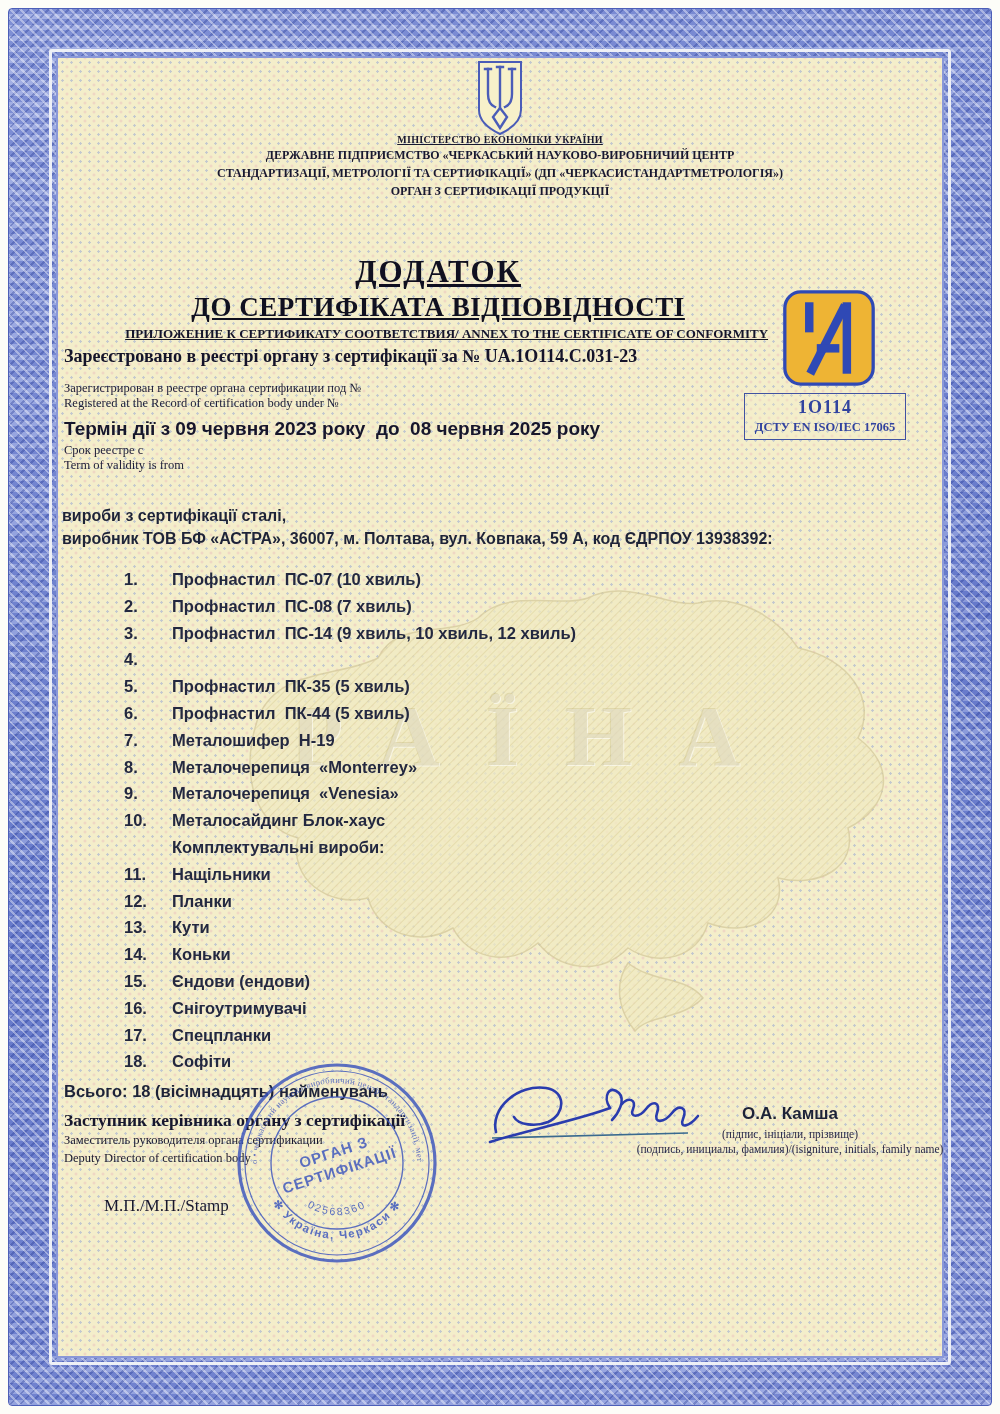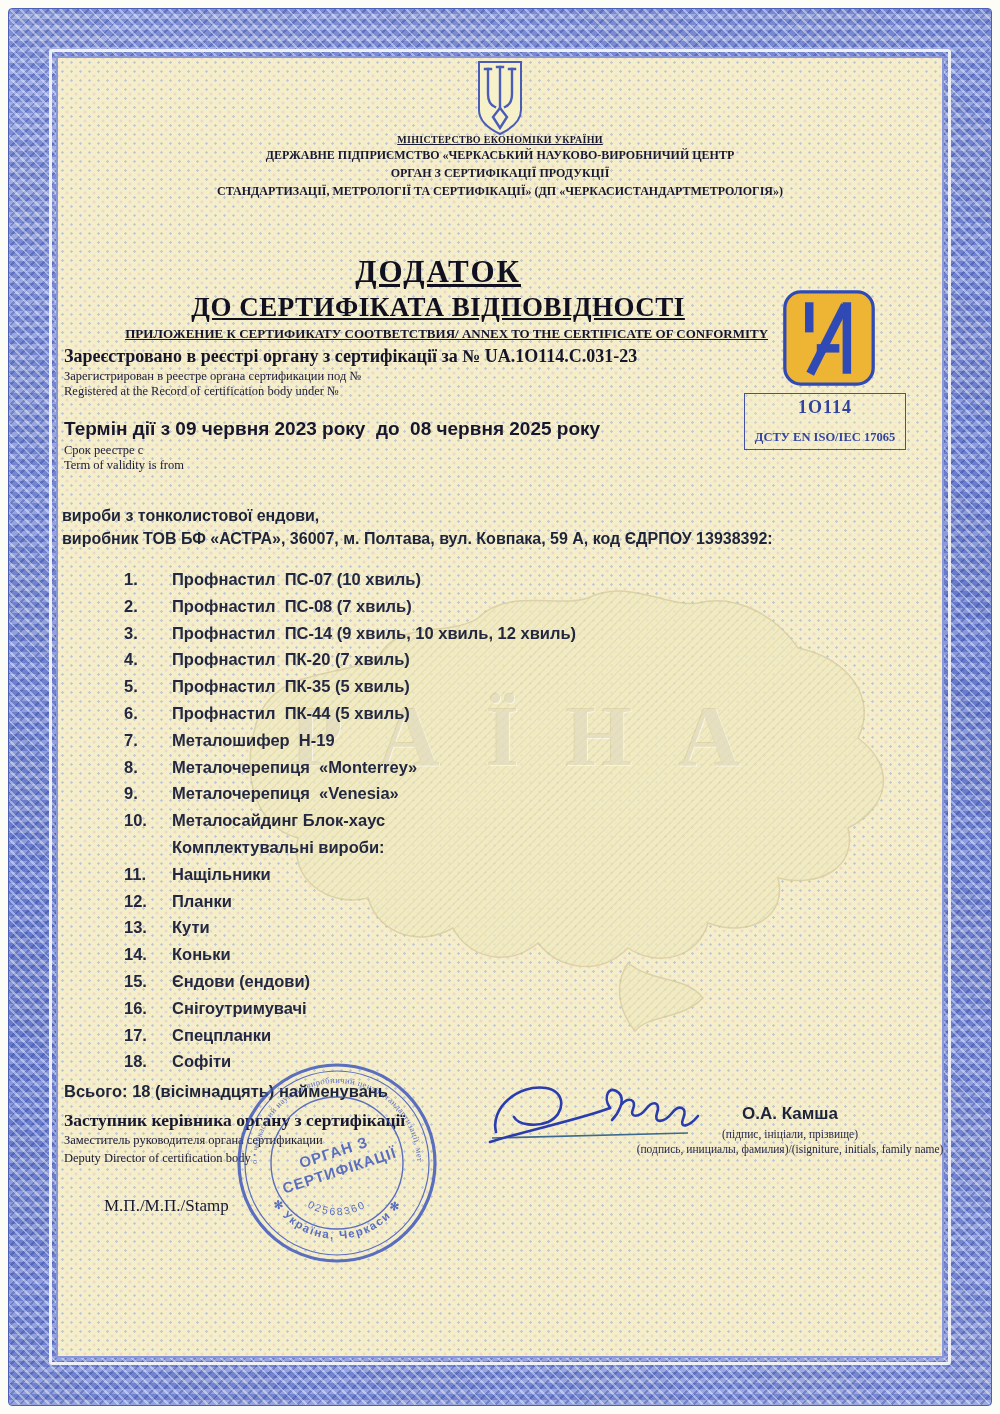--- a/index.html
+++ b/index.html
@@ -34,25 +34,25 @@
   .org-l2{font-size:12px;margin-top:3px;}
   .title-block{top:196px;left:0;width:86%;text-align:center;color:#101020;text-decoration:underline;}
   .title-l1{font:bold 31px "Liberation Serif",serif;letter-spacing:2px;}
   .title-l2{font:bold 27px "Liberation Serif",serif;margin-top:2px;letter-spacing:.5px;}
   .title-sub{font:bold 13px "Liberation Serif",serif;margin-top:3px;color:#14142a;padding-left:17px;}
 
   .mark-badge{left:724px;top:230px;}
   .std-box{left:686px;top:335px;width:160px;padding:3px 0 4px;border:1.5px solid #4152a2;
     text-align:center;color:#31439f;background:rgba(244,238,202,.25);}
   .std-l1{font:bold 18px "Liberation Serif",serif;letter-spacing:1px;}
-  .std-l2{font:bold 12.5px "Liberation Serif",serif;margin-top:12px;}
+  .std-l2{font:bold 12.5px "Liberation Serif",serif;margin-top:2px;}
 
   .reg-block{left:6px;top:288px;}
   .reg-main{font:bold 18px "Liberation Serif",serif;color:#14142a;}
-  .reg-sub{font:12.5px "Liberation Serif",serif;line-height:1.22;margin-top:2px;color:#20203a;}
+  .reg-sub{font:12.5px "Liberation Serif",serif;line-height:1.22;margin-top:14px;color:#20203a;}
 
   .term-block{left:6px;top:360px;}
   .term-main{font:bold 19px "Liberation Sans",sans-serif;color:#16162c;}
   .term-sub{font:12.5px "Liberation Serif",serif;line-height:1.22;margin-top:3px;color:#20203a;}
 
   .intro-block{left:4px;top:446px;font:bold 16px "Liberation Sans",sans-serif;
     line-height:1.45;color:#1d2338;}
 
   .plist{left:66px;top:512px;width:760px;font:bold 16.5px "Liberation Sans",sans-serif;color:#232840;}
   .prow{display:flex;height:26.8px;align-items:flex-start;}
@@ -104,22 +104,22 @@
         <path d="M37,9 V34 Q37,44 30,47"></path>
         <path d="M25,7 V48"></path>
         <path d="M10,9 H16 M34,9 H40 M22,7 H28"></path>
         <path d="M25,48 L18,57 L25,68 L32,57 Z"></path>
       </g>
     </svg>
 
     <div class="org-block">
       <div class="org-l1">МІНІСТЕРСТВО ЕКОНОМІКИ УКРАЇНИ</div>
       <div class="org-l2">ДЕРЖАВНЕ ПІДПРИЄМСТВО «ЧЕРКАСЬКИЙ НАУКОВО-ВИРОБНИЧИЙ ЦЕНТР</div>
+      <div class="org-l2">СТАНДАРТИЗАЦІЇ, МЕТРОЛОГІЇ ТА СЕРТИФІКАЦІЇ» (ДП «ЧЕРКАСИСТАНДАРТМЕТРОЛОГІЯ»)</div>
       <div class="org-l2">ОРГАН З СЕРТИФІКАЦІЇ ПРОДУКЦІЇ</div>
-      <div class="org-l2">СТАНДАРТИЗАЦІЇ, МЕТРОЛОГІЇ ТА СЕРТИФІКАЦІЇ» (ДП «ЧЕРКАСИСТАНДАРТМЕТРОЛОГІЯ»)</div>
     </div>
 
     <div class="title-block">
       <div class="title-l1">ДОДАТОК</div>
       <div class="title-l2">ДО СЕРТИФІКАТА ВІДПОВІДНОСТІ</div>
       <div class="title-sub">ПРИЛОЖЕНИЕ К СЕРТИФИКАТУ СООТВЕТСТВИЯ/ ANNEX TO THE CERTIFICATE OF CONFORMITY</div>
     </div>
 
     <svg class="mark-badge" width="94" height="100" viewBox="0 0 100 104">
       <rect x="3" y="3" width="94" height="98" rx="17" fill="#eeb434" stroke="#2f49b5" stroke-width="3.5"></rect>
@@ -146,40 +146,39 @@
 
     <div class="term-block">
       <div class="term-main">Термін дії з 09 червня 2023 року&nbsp; до&nbsp; 08 червня 2025 року</div>
       <div class="term-sub">
         <div>Срок реестре с</div>
         <div>Term of validity is from</div>
       </div>
     </div>
 
     <div class="intro-block">
-      <div>вироби з тонколистової ендови,</div>
+      <div>вироби з сертифікації сталі,</div>
       <div>виробник ТОВ БФ «АСТРА», 36007, м. Полтава, вул. Ковпака, 59 А, код ЄДРПОУ 13938392:</div>
     </div>
 
     <div class="plist" id="product-list">
         <div class="prow">
           <span class="pnum">1.</span>
           <span class="plabel">Профнастил&nbsp;&nbsp;ПС-07 (10 хвиль)</span>
         </div>
         <div class="prow">
           <span class="pnum">2.</span>
           <span class="plabel">Профнастил&nbsp;&nbsp;ПС-08 (7 хвиль)</span>
         </div>
         <div class="prow">
           <span class="pnum">3.</span>
           <span class="plabel">Профнастил&nbsp;&nbsp;ПС-14 (9 хвиль, 10 хвиль, 12 хвиль)</span>
         </div>
         <div class="prow">
           <span class="pnum">4.</span>
-          <span class="plabel">Профнастил&nbsp;&nbsp;ПК-20 (7 хвиль)</span>
         </div>
         <div class="prow">
           <span class="pnum">5.</span>
           <span class="plabel">Профнастил&nbsp;&nbsp;ПК-35 (5 хвиль)</span>
         </div>
         <div class="prow">
           <span class="pnum">6.</span>
           <span class="plabel">Профнастил&nbsp;&nbsp;ПК-44 (5 хвиль)</span>
         </div>
         <div class="prow">

